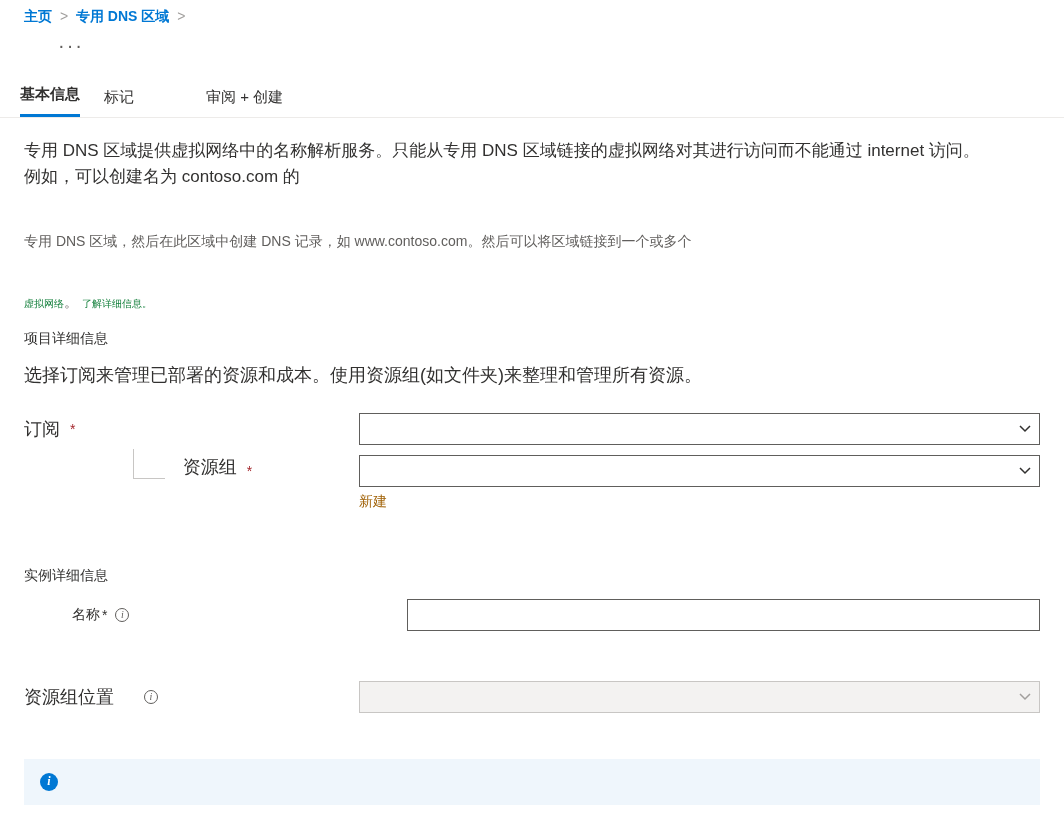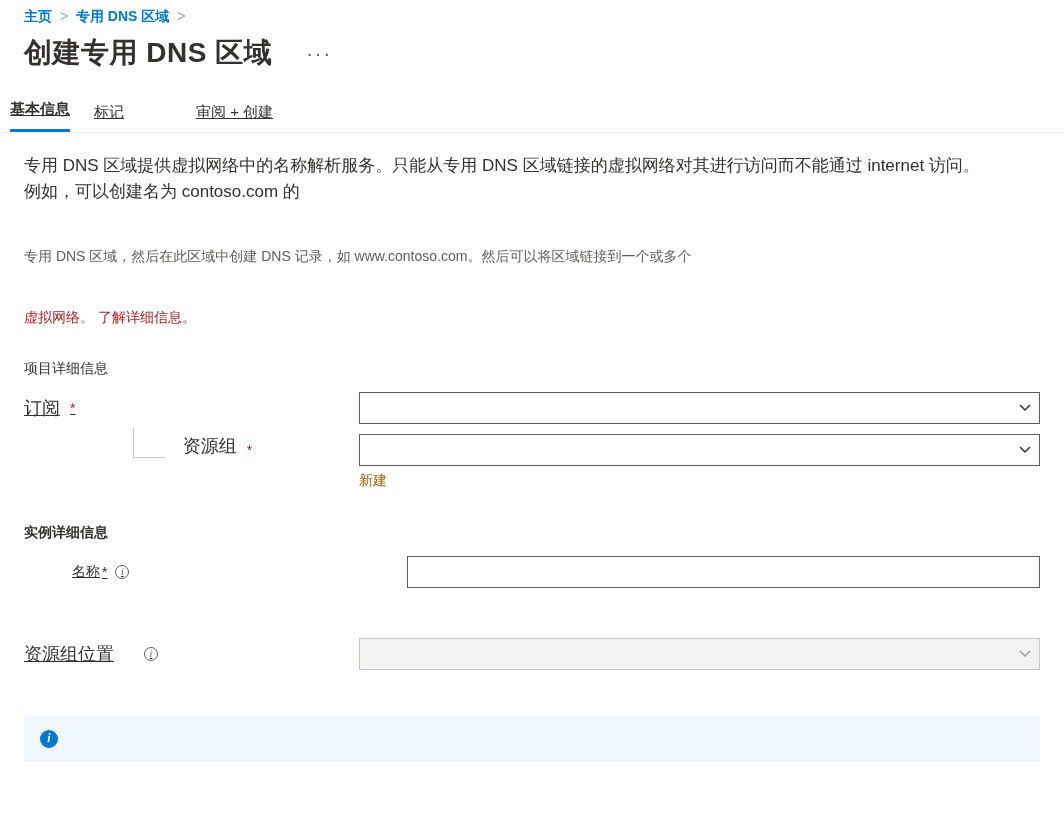--- a/index.html
+++ b/index.html
@@ -39,23 +39,22 @@
   .page-more {
     margin-left: 34px;
     color: #605e5c;
     font-size: 20px;
     letter-spacing: 2px;
   }
   .tabs {
     display: flex;
     gap: 24px;
     border-bottom: 1px solid #edebe9;
-    padding: 0 10px;
+    padding: 0 20px;
     align-items: flex-end;
-    text-decoration: underline;
   }
   .tab {
     font-size: 15px;
     padding: 10px 0;
     color: #323130;
     cursor: pointer;
   }
   .tab.active {
     font-weight: 600;
     border-bottom: 3px solid #0078d4;
@@ -76,42 +75,41 @@
   }
   .desc-small {
     font-size: 14px;
     line-height: 1.5;
     color: #605e5c;
     max-width: 960px;
     margin-bottom: 2px;
     margin-top: 40px;
   }
   .link {
-    color: #b91c1c;
-    font-size: 14px;
+    color: #15803d;
+    font-size: 10px;
     text-decoration: none;
   }
   .section-heading {
     font-size: 14px;
     color: #323130;
-    margin-top: 32px;
+    margin-top: 17px;
     margin-bottom: 14px;
   }
   .section-desc {
     font-size: 18px;
     color: #323130;
     max-width: 960px;
     line-height: 1.5;
     margin-bottom: 24px;
   }
   .field-row {
     display: flex;
     align-items: center;
     margin-bottom: 10px;
-    text-decoration: underline;
   }
   .field-label-col {
     width: 335px;
     display: flex;
     align-items: center;
     font-size: 18px;
     color: #323130;
   }
   .field-label-col.small {
     font-size: 14px;
@@ -218,41 +216,41 @@
 <body>
 
 <div class="breadcrumb">
   <a href="#">主页</a>
   <span class="sep">&gt;</span>
   <a href="#">专用 DNS 区域</a>
   <span class="sep">&gt;</span>
 </div>
 
 <div class="page-title-row">
-  <h1 class="page-title">创建专用 DNS 区域</h1>
   <span class="page-more">···</span>
 </div>
 
 <div class="tabs">
   <div class="tab active">基本信息</div>
   <div class="tab">标记</div>
   <span class="tab-gap"></span>
   <div class="tab">审阅 + 创建</div>
 </div>
 
 <div class="content">
 
   <p class="desc-block">专用 DNS 区域提供虚拟网络中的名称解析服务。只能从专用 DNS 区域链接的虚拟网络对其进行访问而不能通过 internet 访问。例如，可以创建名为 contoso.com 的</p>
   <p class="desc-small">专用 DNS 区域，然后在此区域中创建 DNS 记录，如 www.contoso.com。然后可以将区域链接到一个或多个</p>
   <p class="desc-small">
     <a href="#" class="link">虚拟网络</a><span>。</span>
     <a href="#" class="link">了解详细信息。</a>
   </p>
 
   <div class="section-heading">项目详细信息</div>
+  <p class="section-desc">选择订阅来管理已部署的资源和成本。使用资源组(如文件夹)来整理和管理所有资源。</p>
 
   <div class="field-row">
     <div class="field-label-col">
       <span>订阅</span>
       <span class="req">*</span>
     </div>
     <div class="select">
       <svg class="chev" viewBox="0 0 12 12">
           <path d="M1 3 L6 8 L11 3"></path>
         </svg>
@@ -266,21 +264,21 @@
       <span class="req">*</span>
     </div>
     <div class="select">
       <svg class="chev" viewBox="0 0 12 12">
           <path d="M1 3 L6 8 L11 3"></path>
         </svg>
     </div>
   </div>
   <a href="#" class="create-new">新建</a>
 
-  <div class="section-heading" style="margin-top:34px;font-weight:bold;">实例详细信息</div>
+  <div class="section-heading" style="margin-top:56px;">实例详细信息</div>
 
   <div class="field-row">
     <div class="field-label-col small">
       <span>名称</span>
       <span style="color:#323130;margin-left:2px;">*</span>
       <span class="info-icon">i</span>
     </div>
     <input class="text-input" type="text" style="">
   </div>
 

